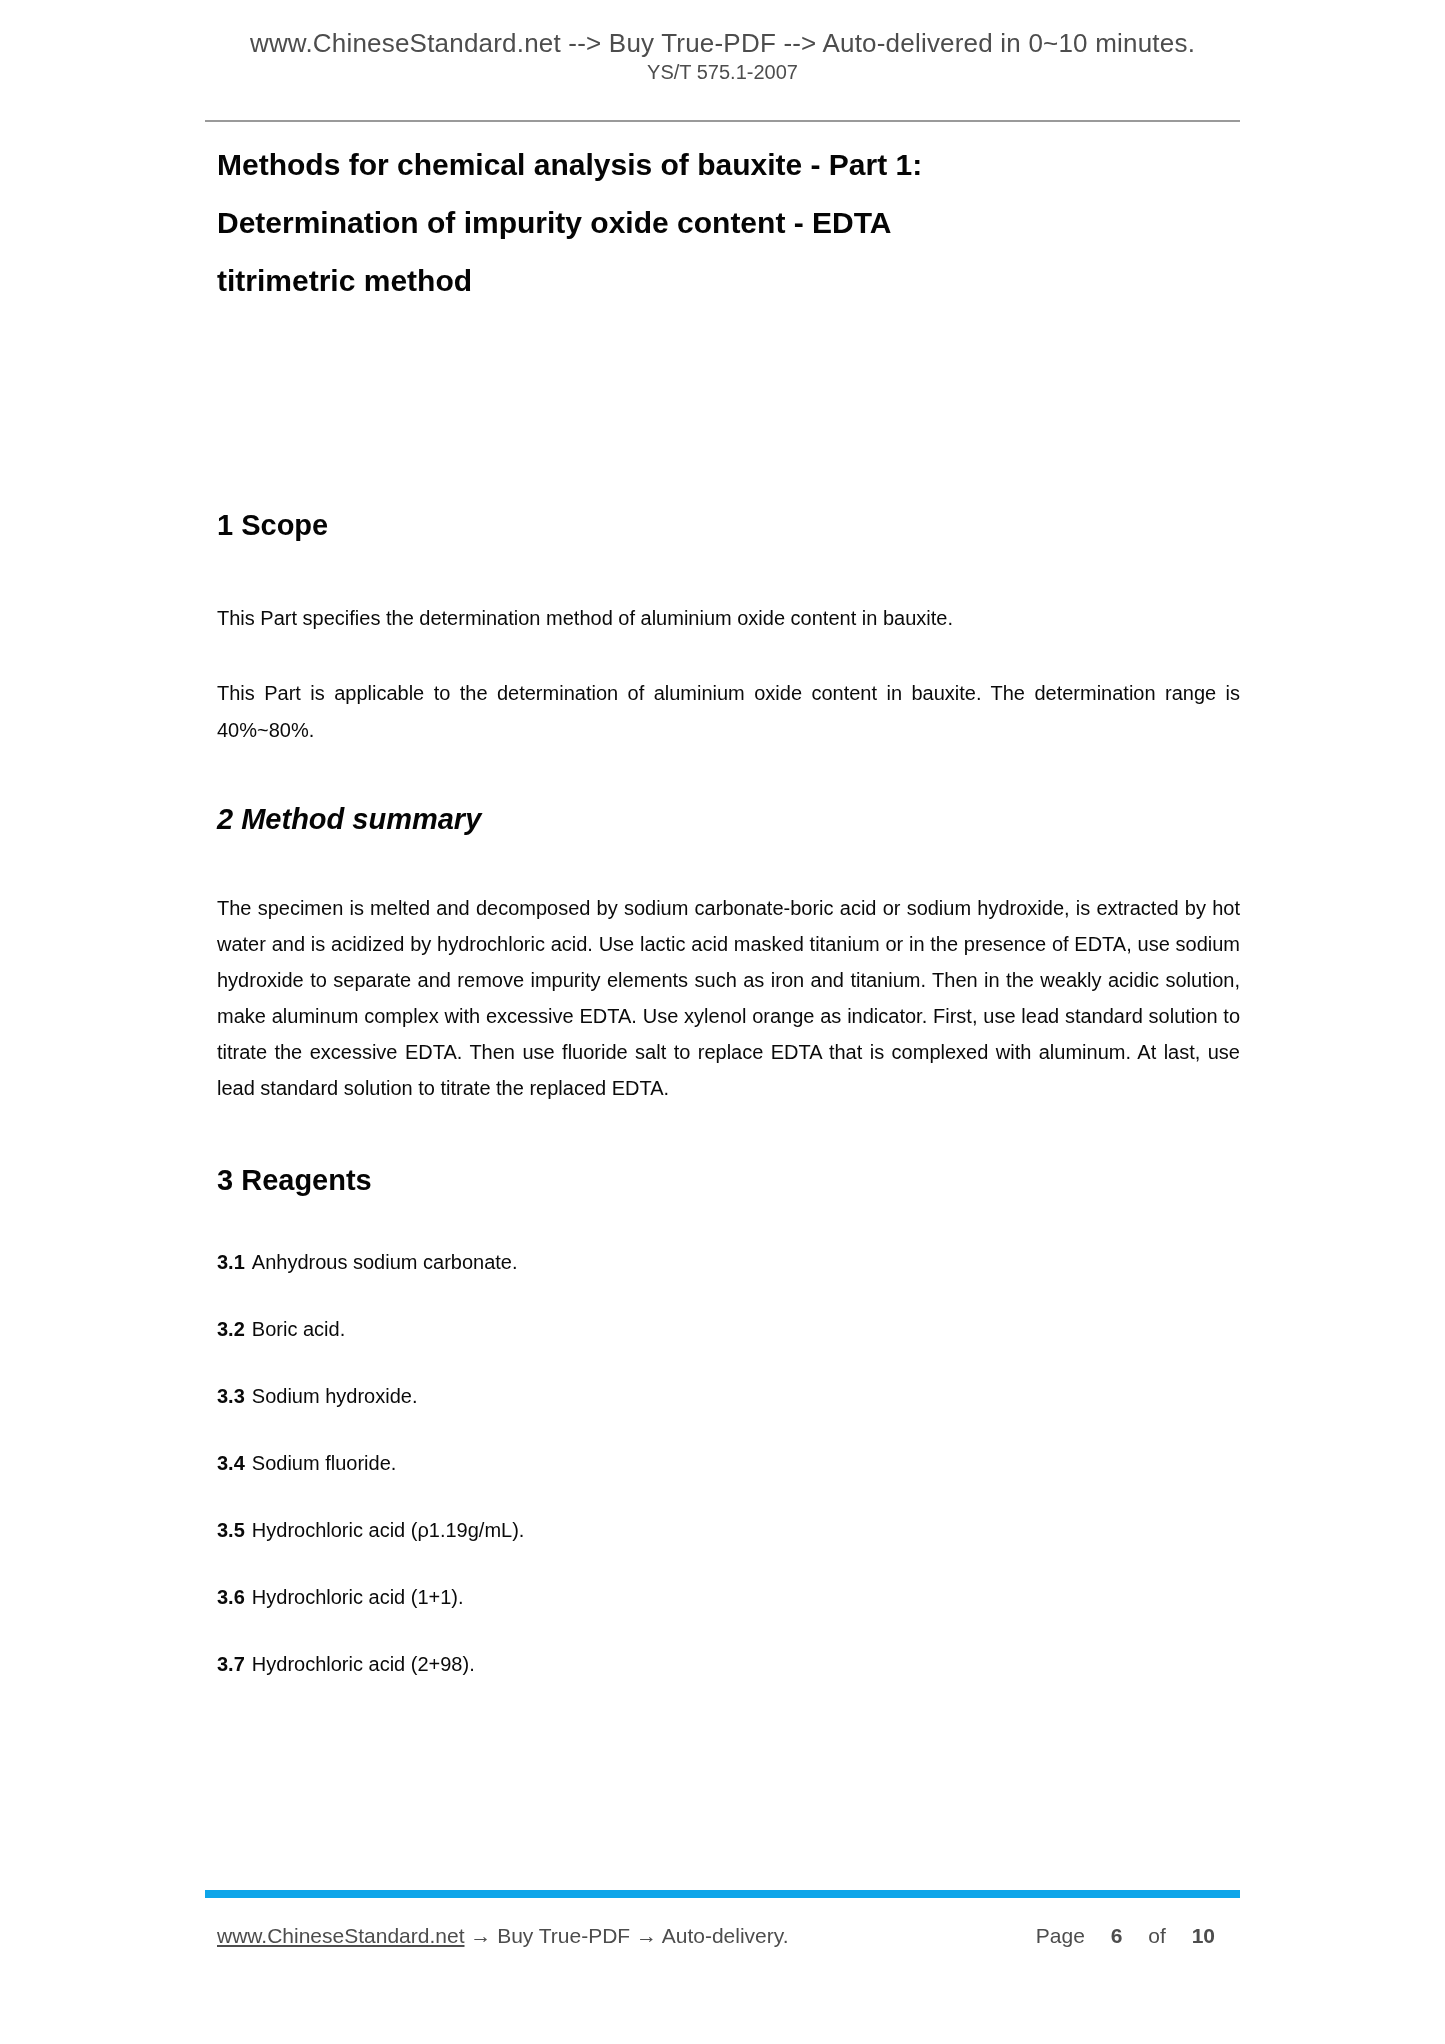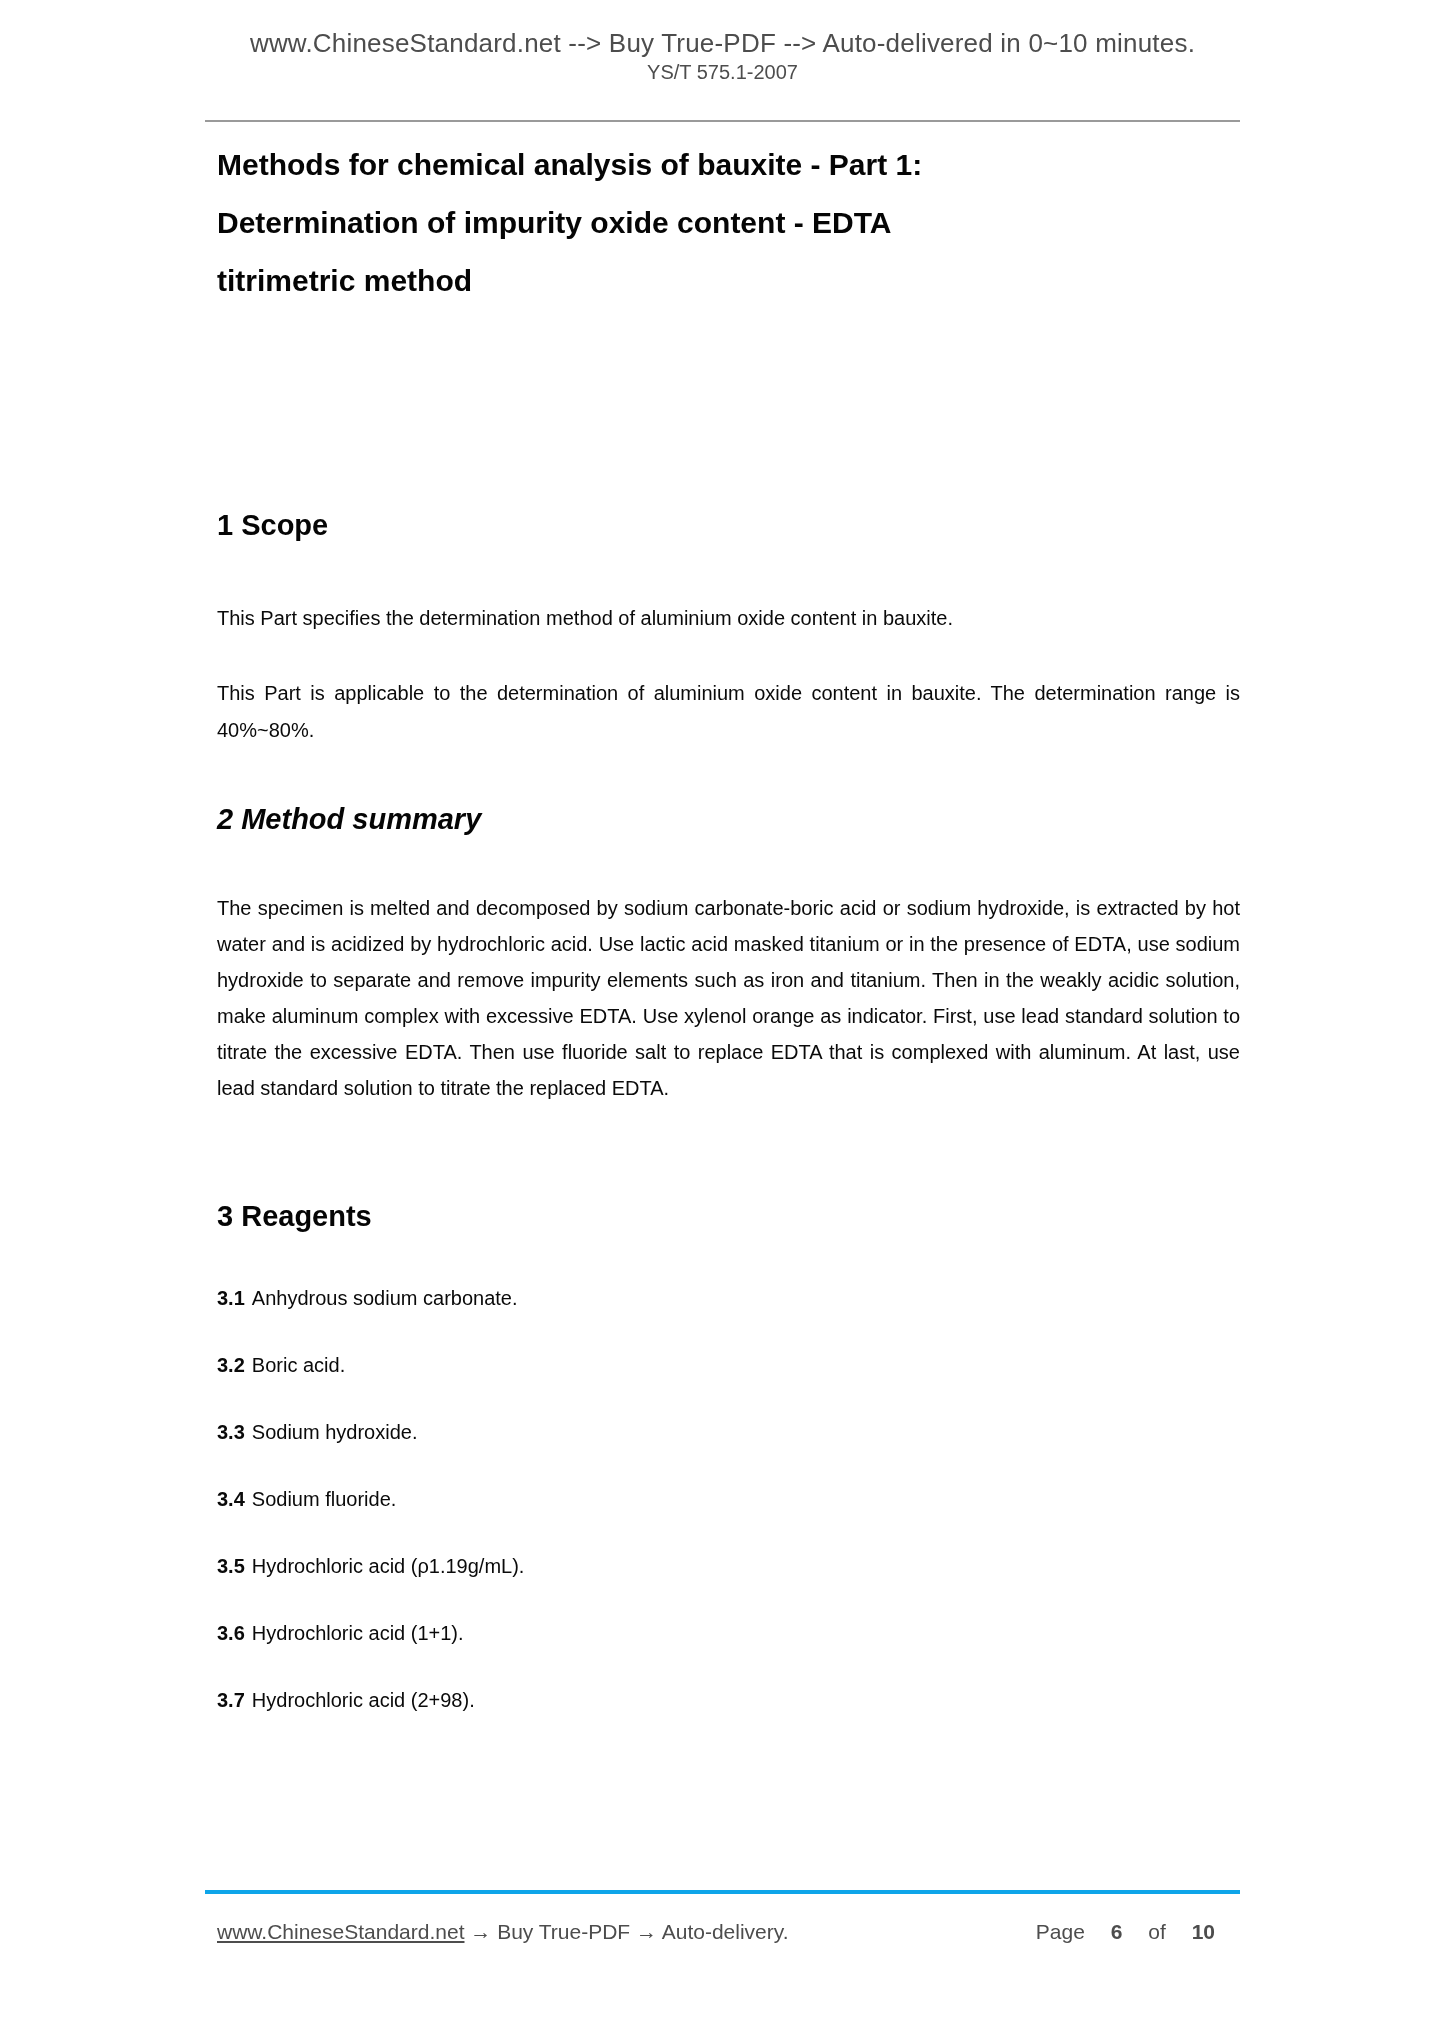--- a/index.html
+++ b/index.html
@@ -29,42 +29,42 @@
     margin-top: 14px;
     font-size: 30px; line-height: 58px; font-weight: bold;
     text-align: left; color: #050505;
   }
 
   .section-heading {
     font-size: 29px; line-height: 36px; font-weight: bold; color: #050505;
   }
   .h-scope    { margin-top: 197px; }
   .h-method   { margin-top: 52px; font-style: italic; }
-  .h-reagents { margin-top: 92px; }
+  .h-reagents { margin-top: 56px; }
 
   .body-para {
     font-size: 20px; line-height: 37px;
     text-align: justify; text-justify: inter-word;
     color: #0a0a0a;
   }
   .p-first  { margin-top: 57px; }
   .p-next   { margin-top: 38px; }
   .p-method { margin-top: 53px; line-height: 36px; }
 
   .reagent-item {
     font-size: 20px; line-height: 28px; color: #0a0a0a;
   }
   .reagent-first { margin-top: 50px; }
   .reagent-next  { margin-top: 39px; }
   .reagent-num { font-weight: bold; margin-right: 0.35em; }
 
   
   .pdf-footer {
     position: absolute; left: 205px; right: 205px; top: 1890px;
-    border-top: 4px solid #0ea5e9;
+    border-top: 8px solid #0ea5e9;
   }
   .footer-row {
     display: flex; justify-content: space-between; align-items: baseline;
     padding: 26px 25px 0 12px;
     font-size: 21px; color: #4d4d4d;
   }
   .footer-link { text-decoration: underline; color: #4d4d4d; cursor: pointer; }
   .page-info span { margin-left: 20px; }
   .page-num { font-weight: bold; }
 </style>

